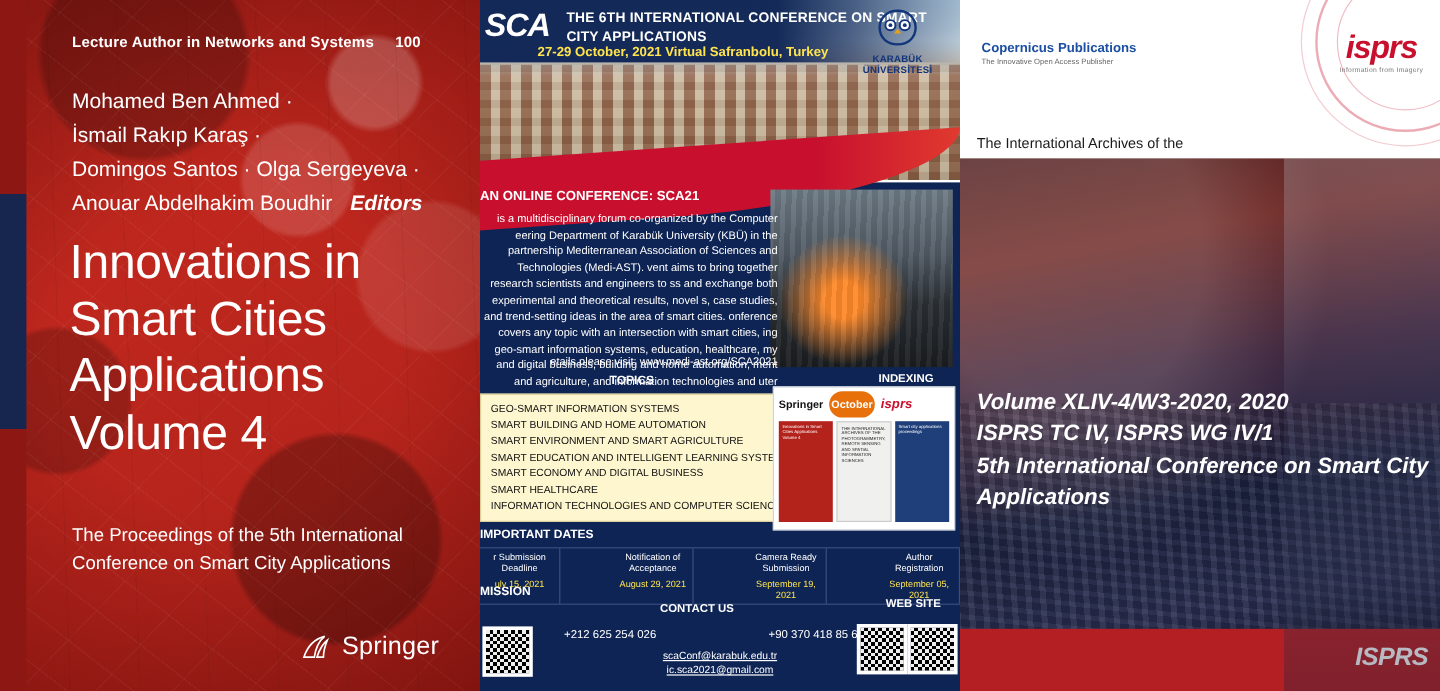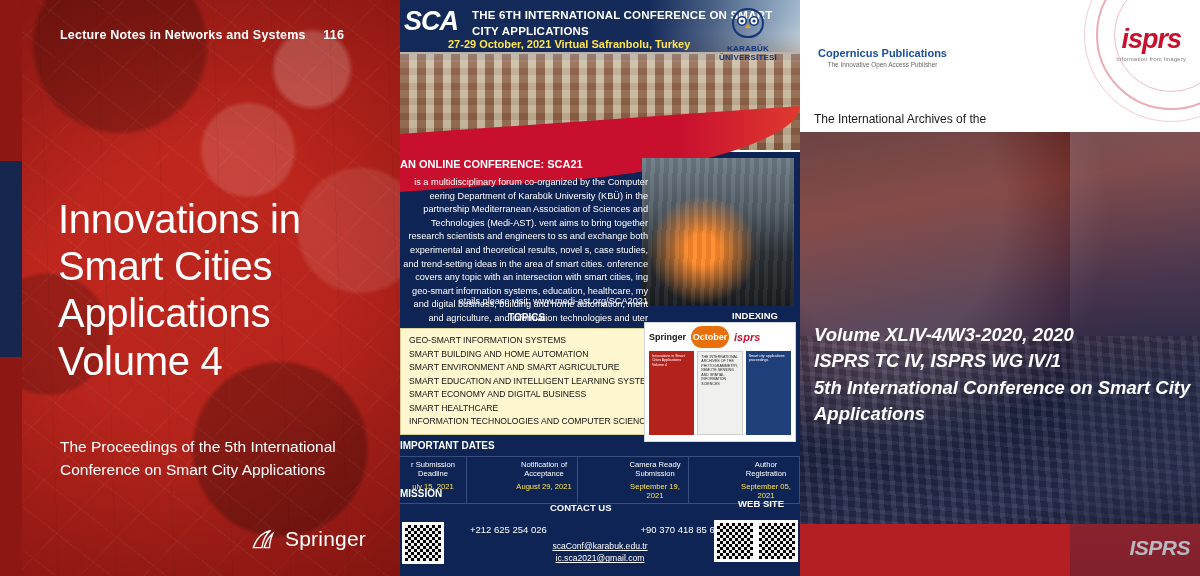--- a/index.html
+++ b/index.html
@@ -265,22 +265,22 @@
     width: 400px; height: 576px;
     overflow: hidden;
     background: #ffffff;
     color: #fff;
   }
   .is-top {
     position: absolute; left: 0; top: 0; width: 400px; height: 116px;
     background: #ffffff;
   }
   .is-copernicus {
-    position: absolute; left: 18px; top: 47px;
-    font-size: 11px; color: #1b4ea0; font-weight: bold; text-align: center;
+    position: absolute; left: 18px; top: 34px;
+    font-size: 11px; color: #1b4ea0; font-weight: bold;
   }
   .is-copernicus .tag {
     display: block; font-size: 6.4px; color: #666; font-weight: normal; margin-top: 2px;
   }
   .is-isprs-logo {
     position: absolute; right: 14px; top: 26px;
     text-align: center;
   }
   .is-isprs-logo .word {
     font-size: 27px; font-weight: bold; font-style: italic; color: #c8102e;
@@ -347,24 +347,31 @@
 </head>
 <body>
 
 <div class="stage">
 
   <div class="panel-book">
     <div class="book-photo"></div>
     <div class="book-sidebar"></div>
 
     <div class="book-series">
-      <span>Lecture Notes in Networks and Systems</span>
-      <span class="num">116</span>
-    </div>
-
+      <span>Lecture Author in Networks and Systems</span>
+      <span class="num">100</span>
+    </div>
+
+    <div class="book-authors">
+      <span style="white-space: pre-line;">Mohamed Ben Ahmed ·
+İsmail Rakıp Karaş ·
+Domingos Santos · Olga Sergeyeva ·
+Anouar Abdelhakim Boudhir</span>
+      <span class="ed">Editors</span>
+    </div>
 
     <div class="book-title">Innovations in Smart Cities Applications Volume 4</div>
     <div class="book-sub">The Proceedings of the 5th International Conference on Smart City Applications</div>
 
     <div class="springer">
       <svg class="springer-mark" viewBox="0 0 24 24">
         <path d="M3 20 C6 11 11 6 19 4 C14 8 12 13 11 20 Z M13 20 C15 14 17 10 21 7 C19 12 18 16 18 20 Z" fill="none" stroke="#ffffff" stroke-width="1.3"></path>
       </svg>
       <span>Springer</span>
     </div>

